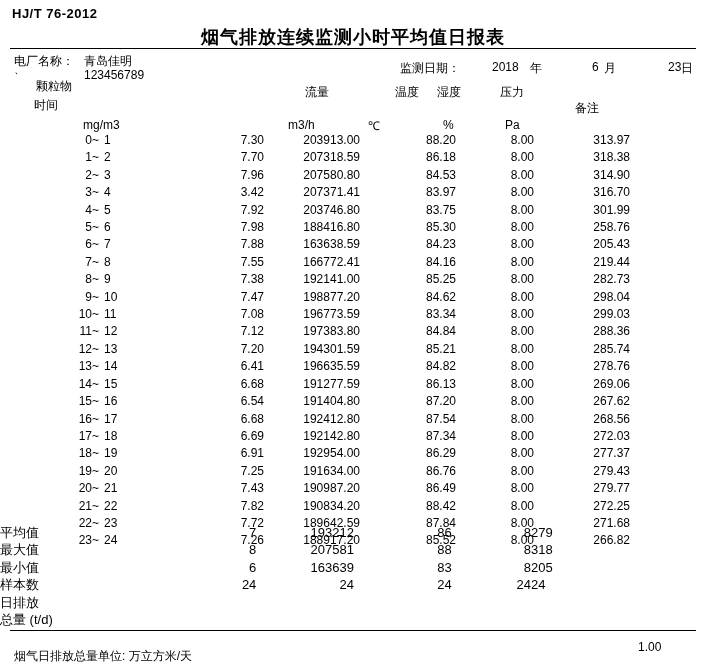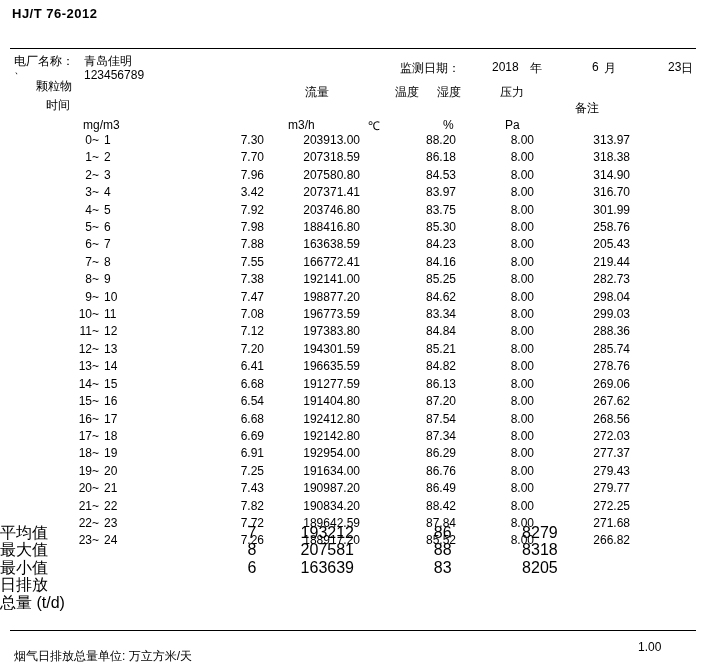--- a/index.html
+++ b/index.html
@@ -78,21 +78,21 @@
   #date-month  { left: 592px; top: 60px; }
   #date-month-unit { left: 604px; top: 60px; }
   #date-day    { left: 668px; top: 60px; }
   #date-day-unit { left: 681px; top: 60px; }
 
   #pollutant-label { left: 36px; top: 78px; }
   #col-flow-label  { left: 305px; top: 84px; }
   #col-temp-label  { left: 395px; top: 84px; }
   #col-hum-label   { left: 437px; top: 84px; }
   #col-press-label { left: 500px; top: 84px; }
-  #time-label      { left: 14px; top: 97px; padding-left: 32px; }
+  #time-label      { left: 2px; top: 97px; padding-left: 32px; }
   #remark-label    { left: 575px; top: 100px; }
 
   
   #unit-mgm3  { left: 83px; top: 118px; }
   #unit-m3h   { left: 288px; top: 118px; }
   #unit-degc  { left: 368px; top: 117px; }
   #unit-pct   { left: 443px; top: 118px; }
   #unit-pa    { left: 505px; top: 118px; }
 
   
@@ -120,21 +120,21 @@
   .c-press  { width: 96px;  text-align: right; padding-right: 32px; }
   .c-rem    { width: 76px;  text-align: left; }
 
   
   .sum-table {
     position: absolute;
     left: 0;
     top: 524px;
     width: 706px;
     border-collapse: collapse;
-    font-size: 16px;
+    font-size: 13px;
   }
   .sum-table td {
     padding: 0;
     height: 17.4px;
     line-height: 17.4px;
     white-space: nowrap;
   }
   .s-label  { width: 152px; text-align: left; padding-left: 14px; }
   .s-conc   { width: 100px; text-align: right; padding-right: 8px; }
   .s-flow   { width: 96px;  text-align: right; padding-right: 0px; }
@@ -156,20 +156,21 @@
     top: 640px;
     font-size: 12px;
   }
 </style>
 </head>
 <body>
 
 <div class="page">
 
   <div class="std-code">HJ/T 76-2012</div>
+  <div class="doc-title">烟气排放连续监测小时平均值日报表</div>
   <div class="rule-top"></div>
 
   <div class="lbl" id="plant-label">电厂名称：</div>
   <div class="val" id="plant-value">青岛佳明</div>
   <div class="val" id="plant-code">123456789</div>
   <div class="lbl small" id="tick-mark">、</div>
 
   <div class="lbl" id="date-label">监测日期：</div>
   <div class="val" id="date-year">2018</div>
   <div class="lbl" id="date-year-unit">年</div>
@@ -484,20 +485,29 @@
         <tr>
           <td class="s-label">最小值</td>
           <td class="s-conc">6</td>
           <td class="s-flow">163639</td>
           <td class="s-temp">83</td>
           <td class="s-hum">8</td>
           <td class="s-press">205</td>
           <td class="s-rem"></td>
         </tr>
         <tr>
+          <td class="s-label">样本数</td>
+          <td class="s-conc">24</td>
+          <td class="s-flow">24</td>
+          <td class="s-temp">24</td>
+          <td class="s-hum">24</td>
+          <td class="s-press">24</td>
+          <td class="s-rem"></td>
+        </tr>
+        <tr>
           <td class="s-label">日排放</td>
           <td class="s-conc"></td>
           <td class="s-flow"></td>
           <td class="s-temp"></td>
           <td class="s-hum"></td>
           <td class="s-press"></td>
           <td class="s-rem"></td>
         </tr>
         <tr>
           <td class="s-label">总量 (t/d)</td>

